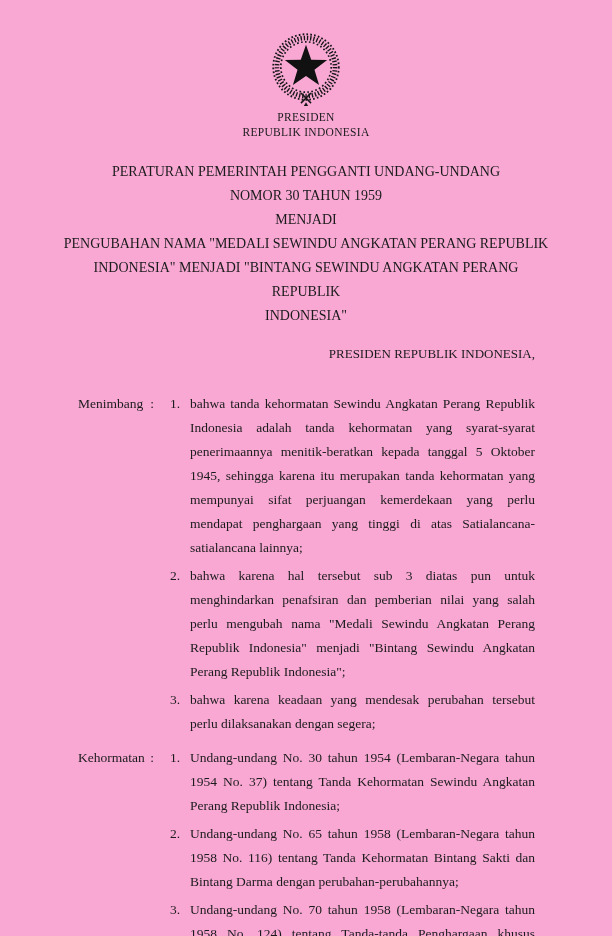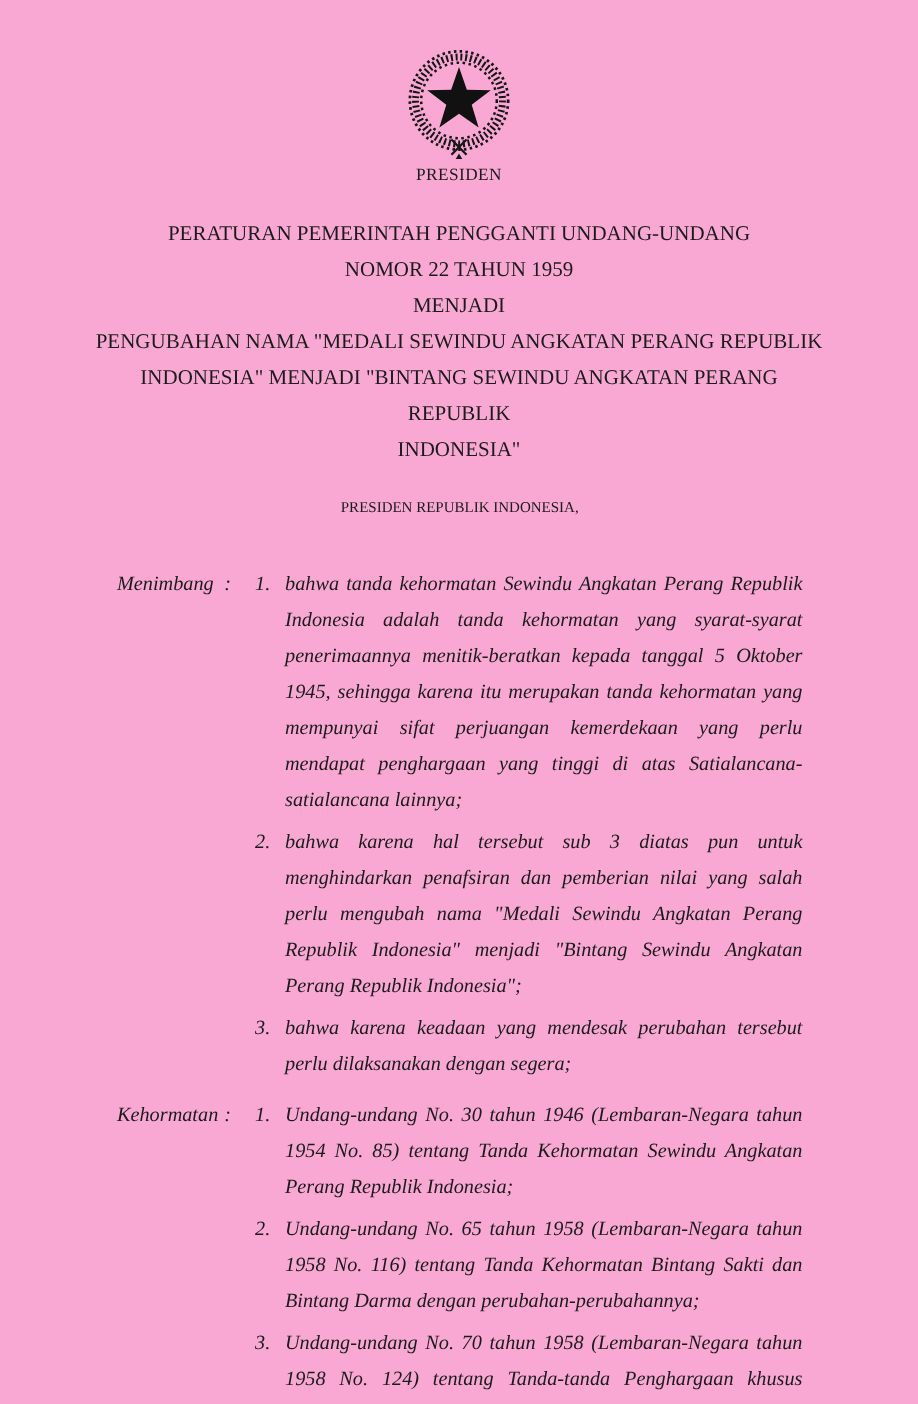--- a/index.html
+++ b/index.html
@@ -31,26 +31,26 @@
     letter-spacing: 0.3px;
   }
   .title-block {
     margin: 20px 60px 0 60px;
     text-align: center;
     font-size: 14px;
     line-height: 24px;
   }
   .salutation {
     margin-top: 14px;
-    text-align: center;
-    font-size: 10px;
+    text-align: right;
+    font-size: 13px;
     line-height: 24px;
   }
   .body-sections { font-size: 13.5px; line-height: 24px; }
-  .section { position: relative; padding-left: 92px; font-style: italic; }
+  .section { position: relative; padding-left: 92px; }
   .section-menimbang { margin-top: 26px; }
   .section-mengingat { margin-top: 10px; }
   .side-label {
     position: absolute;
     left: 0;
     top: 0;
     width: 76px;
     display: flex;
     justify-content: space-between;
   }
@@ -79,25 +79,26 @@
       <circle r="34.5" fill="none" stroke="#161616" stroke-width="5.5" stroke-dasharray="1.6 2.2"></circle>
       <circle r="30" fill="none" stroke="#161616" stroke-width="2" stroke-dasharray="2 2.8"></circle>
       <polygon points="0,-26.5 6.23,-8.58 25.2,-8.19 10.08,3.28 15.58,21.44 0,10.6 -15.58,21.44 -10.08,3.28 -25.2,-8.19 -6.23,-8.58" fill="#111111"></polygon>
       <path d="M -6 31 L 6 43 M 6 31 L -6 43" stroke="#161616" stroke-width="1.8" fill="none"></path>
       <path d="M 0 42 l -2.6 4.5 l 5.2 0 z" fill="#161616"></path>
     </svg>
   </div>
 
   <div class="seal-caption">
     <div>PRESIDEN</div>
+    <div>REPUBLIK INDONESIA</div>
   </div>
 
   <div class="title-block">
     <div>PERATURAN PEMERINTAH PENGGANTI UNDANG-UNDANG</div>
-    <div>NOMOR 22 TAHUN 1959</div>
+    <div>NOMOR 30 TAHUN 1959</div>
     <div>MENJADI</div>
     <div>PENGUBAHAN NAMA "MEDALI SEWINDU ANGKATAN PERANG REPUBLIK</div>
     <div>INDONESIA" MENJADI "BINTANG SEWINDU ANGKATAN PERANG REPUBLIK</div>
     <div>INDONESIA"</div>
   </div>
 
   <div class="content">
 
     <div class="salutation">PRESIDEN REPUBLIK INDONESIA,</div>
 
@@ -125,21 +126,21 @@
       </div>
 
       <div class="section section-mengingat">
         <div class="side-label">
           <span>Kehormatan</span>
           <span>:</span>
         </div>
         <div class="item-list">
           <div class="list-item">
             <span class="item-num">1.</span>
-            <span class="item-text">Undang-undang No. 30 tahun 1946 (Lembaran-Negara tahun 1954 No. 85) tentang Tanda Kehormatan Sewindu Angkatan Perang Republik Indonesia;</span>
+            <span class="item-text">Undang-undang No. 30 tahun 1954 (Lembaran-Negara tahun 1954 No. 37) tentang Tanda Kehormatan Sewindu Angkatan Perang Republik Indonesia;</span>
           </div>
           <div class="list-item">
             <span class="item-num">2.</span>
             <span class="item-text">Undang-undang No. 65 tahun 1958 (Lembaran-Negara tahun 1958 No. 116) tentang Tanda Kehormatan Bintang Sakti dan Bintang Darma dengan perubahan-perubahannya;</span>
           </div>
           <div class="list-item">
             <span class="item-num">3.</span>
             <span class="item-text">Undang-undang No. 70 tahun 1958 (Lembaran-Negara tahun 1958 No. 124) tentang Tanda-tanda Penghargaan khusus Militer;</span>
           </div>
         </div>

